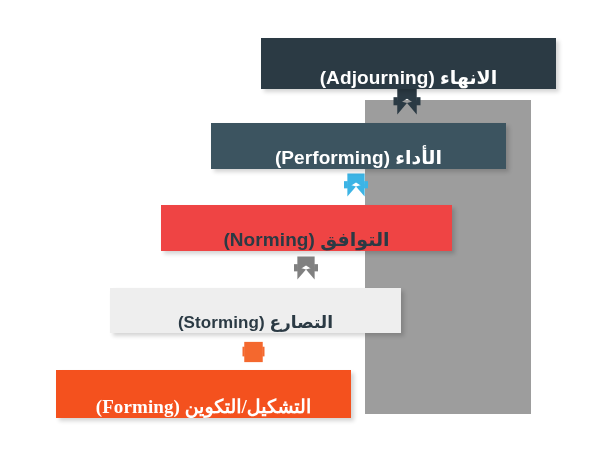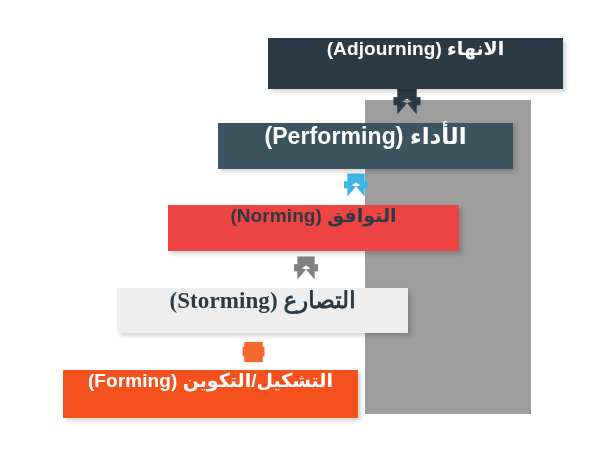--- a/index.html
+++ b/index.html
@@ -22,26 +22,25 @@
   
   .backdrop {
     position: absolute;
     background: #9d9d9d;
   }
 
   
   .bar {
     position: absolute;
     display: flex;
-    align-items: flex-start;
+    align-items: flex-end;
     justify-content: center;
     box-sizing: border-box;
     padding: 0 14px;
     box-shadow: 3px 3px 4px rgba(0,0,0,0.17);
-    margin-left: 7px;
   }
   .bar .label {
     font-weight: bold;
     line-height: 1.15;
     white-space: nowrap;
     letter-spacing: 0.1px;
     direction: rtl;
     unicode-bidi: isolate;
   }
 
@@ -90,26 +89,26 @@
         <svg viewBox="0 0 100 100" width="25" height="22">
           <rect x="8" y="4" width="84" height="92" fill="#f4682e"></rect>
           <rect x="0" y="26" width="10" height="44" fill="#f4682e"></rect>
           <rect x="90" y="26" width="10" height="44" fill="#f4682e"></rect>
         </svg>
       </div>
       <div class="bar" style="left: 261px; top: 38px; width: 295px; height: 51px; background: rgb(43, 58, 68);">
         <span class="label" style="color: rgb(255, 255, 255); font-size: 19px;">الانهاء (Adjourning)</span>
       </div>
       <div class="bar" style="left: 211px; top: 123px; width: 295px; height: 46px; background: rgb(60, 84, 96);">
-        <span class="label" style="color: rgb(255, 255, 255); font-size: 23px;">الأداء (Performing)</span>
+        <span class="label" style="color: rgb(255, 255, 255); font-size: 19px;">الأداء (Performing)</span>
       </div>
       <div class="bar" style="left: 161px; top: 205px; width: 291px; height: 46px; background: #ef4444;">
         <span class="label" style="color: rgb(43, 58, 68); font-size: 19px;">التوافق (Norming)</span>
       </div>
       <div class="bar" style="left: 110px; top: 288px; width: 291px; height: 45px; background: rgb(238, 238, 238);">
-        <span class="label" style="color: rgb(43, 58, 68); font-size: 23px; font-family: Liberation Serif, serif;">التصارع (Storming)</span>
+        <span class="label" style="color: rgb(43, 58, 68); font-size: 17px;">التصارع (Storming)</span>
       </div>
-      <div class="bar" style="left: 56px; top: 370px; width: 295px; height: 48px; background: rgb(244, 81, 30);">
+      <div class="bar" style="left: 56px; top: 370px; width: 295px; height: 48px; background: rgb(244, 81, 30); font-family: Liberation Serif, serif;">
         <span class="label" style="color: rgb(255, 255, 255); font-size: 19px;">التشكيل/التكوين (Forming)</span>
       </div>
     </div>
 
 </div>
 
 </body></html>

